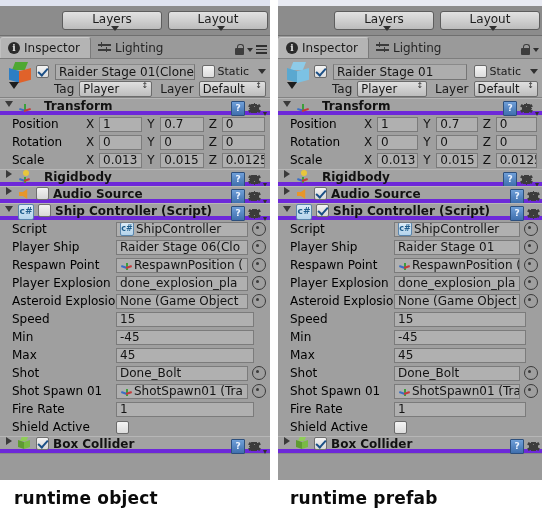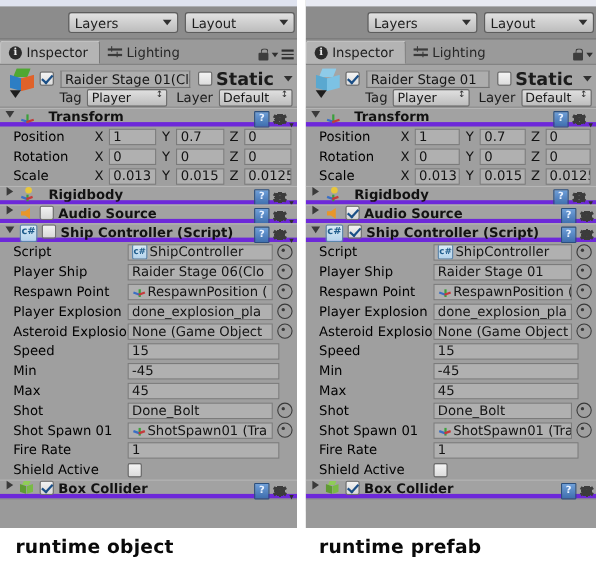--- a/index.html
+++ b/index.html
@@ -27,20 +27,21 @@
     padding-right:2px;box-sizing:border-box;
   }
   .tb-btn{
     height:19px;min-width:100px;
     background:linear-gradient(#e2e2e2,#bcbcbc);
     border:1px solid #5d5d5d;border-radius:3px;
     display:flex;align-items:center;
     font-size:12px;color:#1d1d1d;
     padding:0 5px;margin-left:6px;box-sizing:border-box;
     position:relative;
+    flex-direction:column;
   }
   .tb-btn span.lbl{flex:1;}
   .caret{
     width:0;height:0;border-left:4px solid transparent;border-right:4px solid transparent;
     border-top:5px solid #303030;margin-left:6px;
   }
 
   
   .tabrow{
     height:22px;background:#9a9a9a;display:flex;align-items:flex-end;
@@ -115,21 +116,21 @@
     content:"";position:absolute;left:3px;top:0px;width:4px;height:8px;
     border:solid #1b4f86;border-width:0 2px 2px 0;transform:rotate(42deg);
   }
   .txtbox{
     height:16px;background:#b3b3b3;
     border:1px solid #757575;border-top-color:#8a8a8a;
     box-sizing:border-box;font-size:12px;color:#151515;
     display:flex;align-items:center;padding:0 3px;overflow:hidden;white-space:nowrap;
   }
   .nm-field{flex:1;margin-left:6px;background:#adadad;}
-  .static-box{display:flex;align-items:center;gap:3px;margin-left:7px;font-size:16px;color:#1b1b1b;font-weight:bold;}
+  .static-box{display:flex;align-items:center;gap:3px;margin-left:7px;font-size:11px;color:#1b1b1b;}
   .lbl-sm{font-size:12px;color:#1b1b1b;}
   .popup{
     height:16px;box-sizing:border-box;
     background:linear-gradient(#e0e0e0,#bdbdbd);
     border:1px solid #6b6b6b;border-radius:2px;
     font-size:11.5px;color:#161616;display:flex;
     padding:0 3px;position:relative;overflow:hidden;white-space:nowrap;
   }
   .popup .updown{margin-left:auto;font-size:8px;line-height:7px;color:#2d2d2d;text-align:center;}
 

